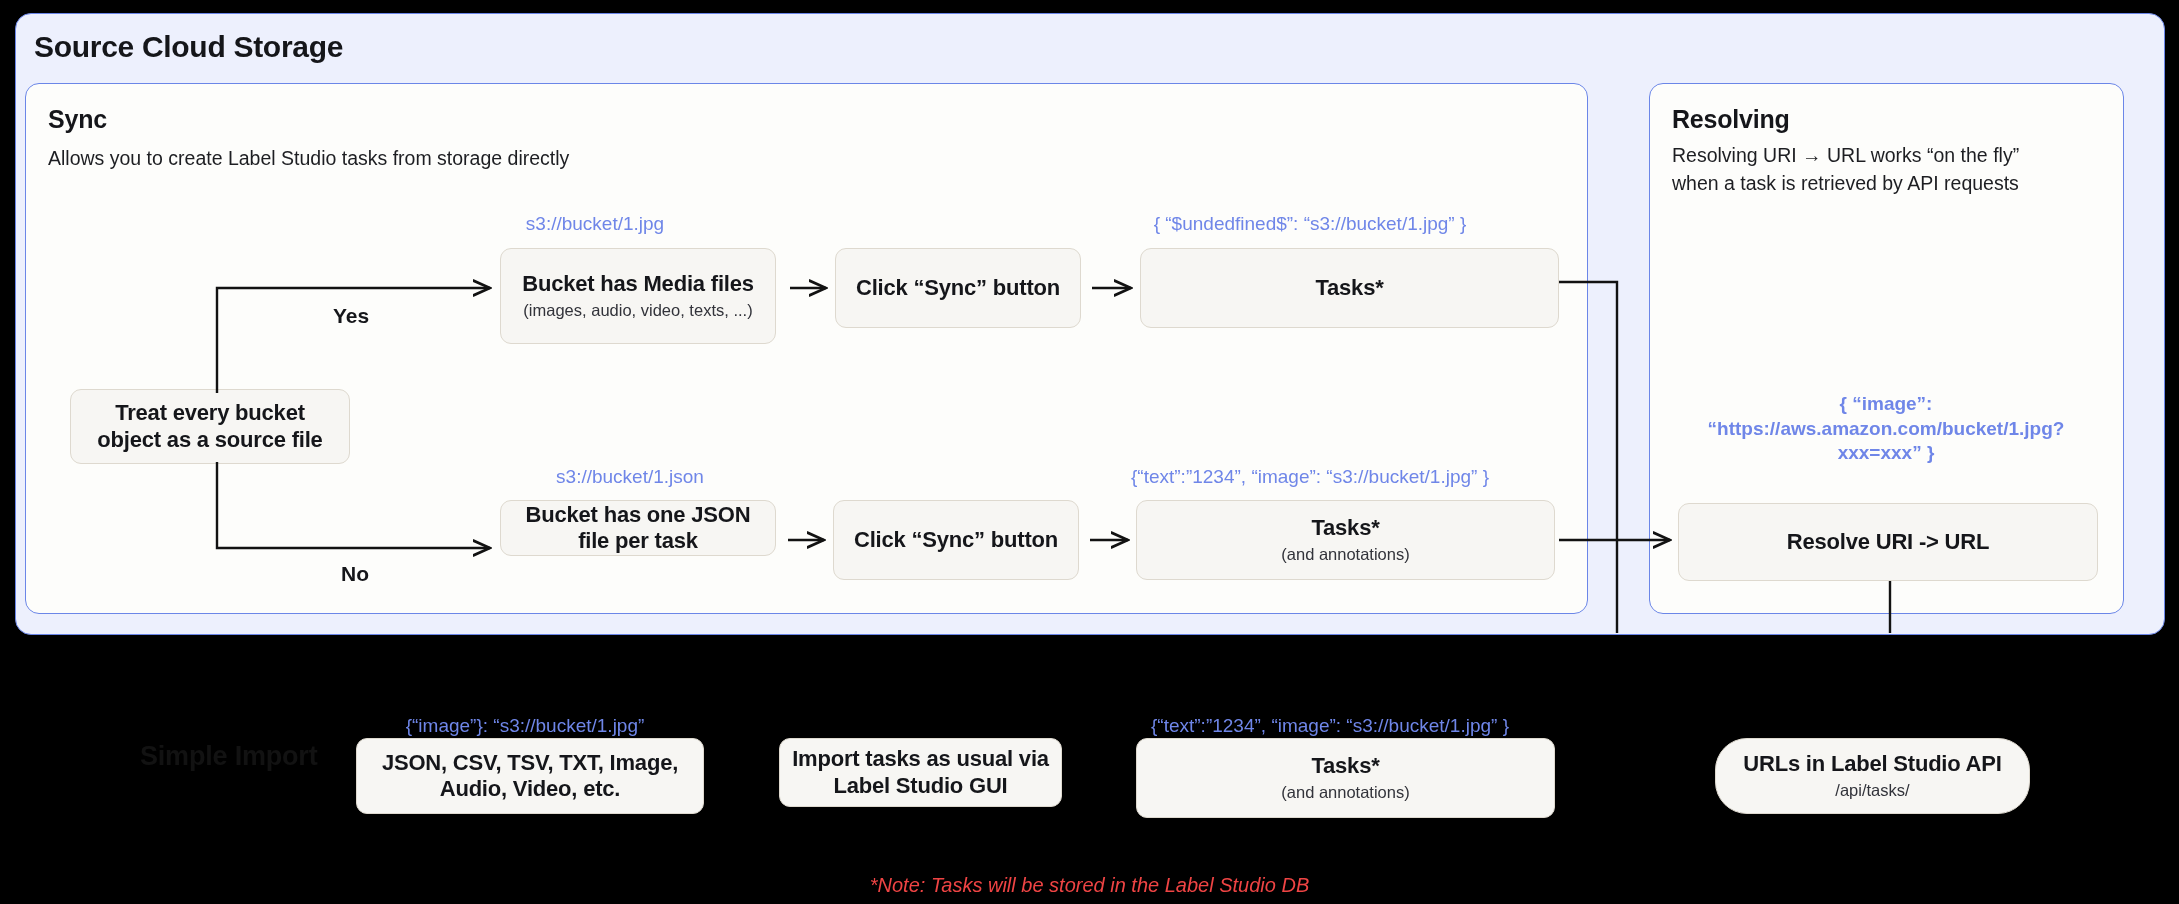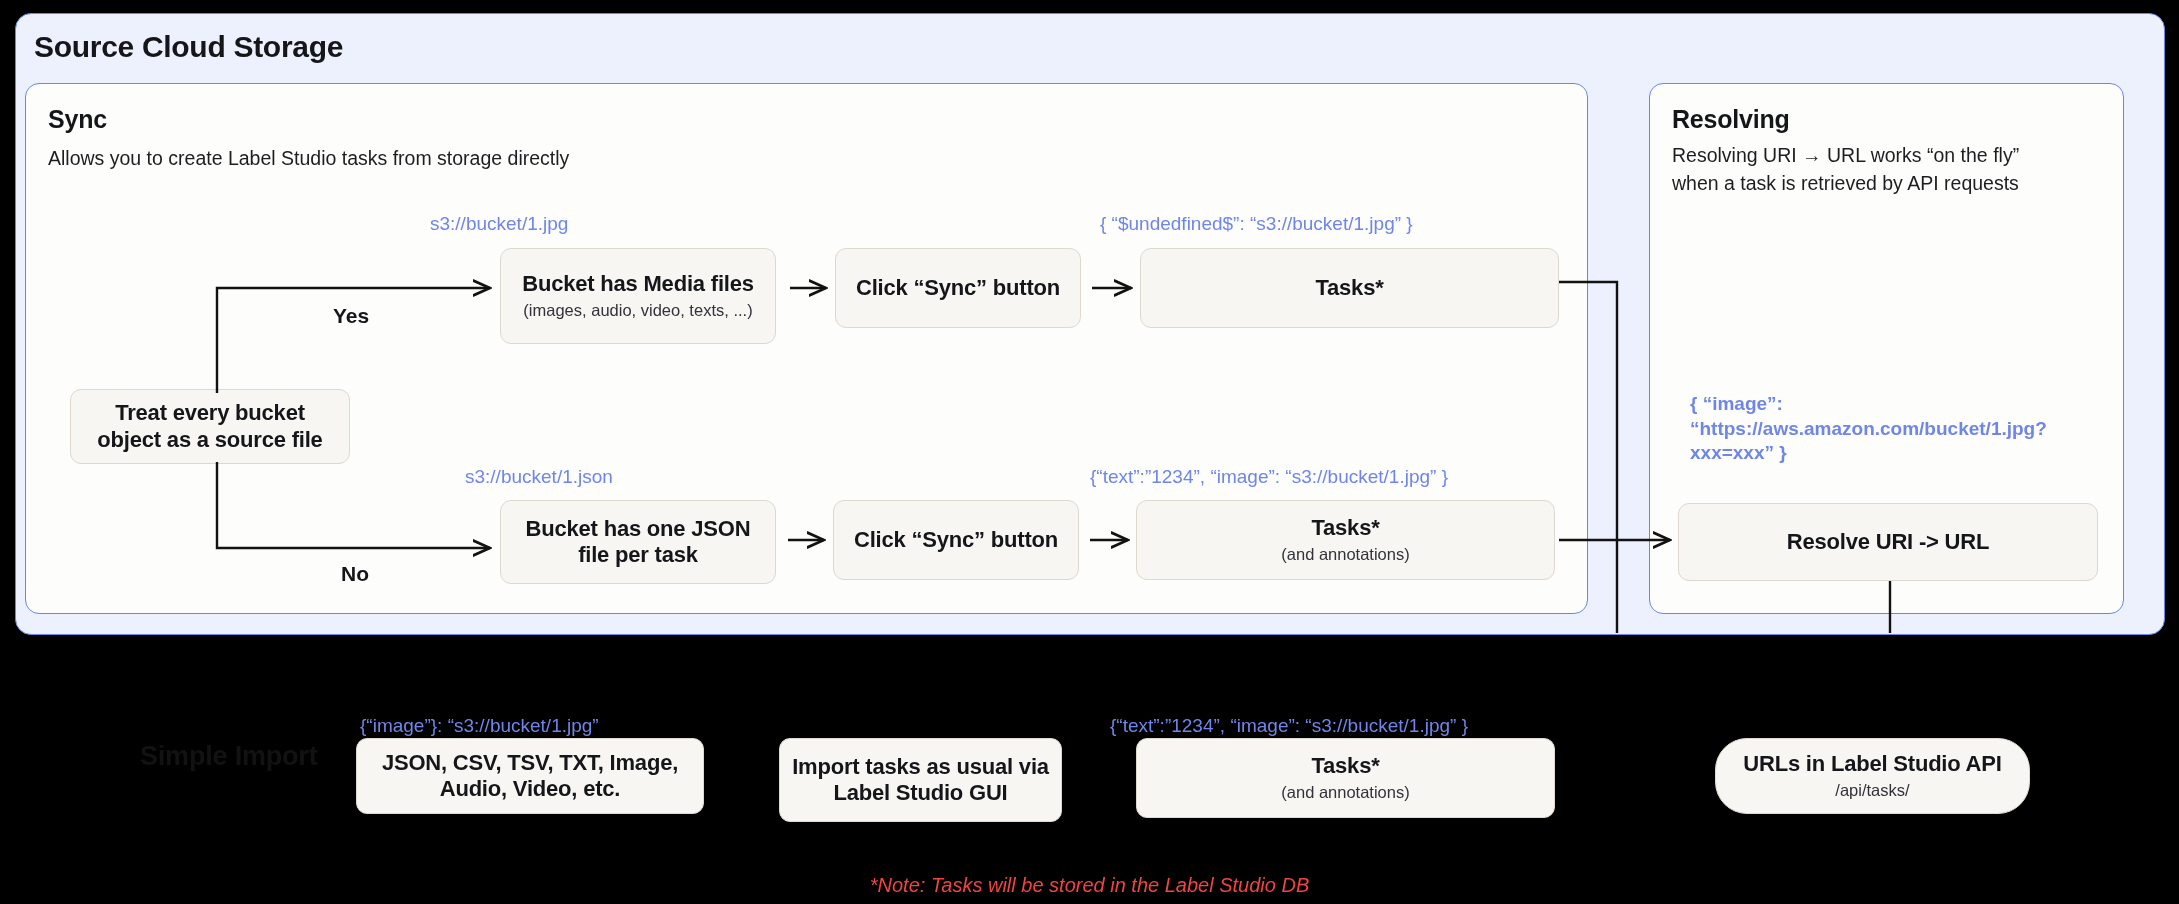--- a/index.html
+++ b/index.html
@@ -33,21 +33,21 @@
   .box{
     background:#f7f6f3;border:1.2px solid #ded9cf;border-radius:11px;
     display:flex;flex-direction:column;align-items:center;justify-content:center;
     text-align:center;padding:6px 10px;
   }
   .box .t1{font-size:22px;font-weight:700;color:#15161a;line-height:1.2;letter-spacing:-.2px;}
   .box .t2{font-size:16.5px;font-weight:400;color:#32333a;line-height:1.25;margin-top:3px;}
 
   
   .json{
-    color:#6f86e8;font-size:19px;line-height:1.3;
+    color:#6f86e8;font-size:19px;text-align:center;line-height:1.3;
     white-space:nowrap;
   }
   .json.wrap{white-space:normal;}
 
   
   .branch-lbl{font-size:21px;font-weight:700;color:#15161a;}
 
   
   #wires{left:0;top:0;width:2179px;height:904px;pointer-events:none;}
 
@@ -83,21 +83,21 @@
 </div>
 <div class="abs box" style="left:835px;top:248px;width:246px;height:80px;">
   <div class="t1">Click “Sync” button</div>
 </div>
 <div class="abs json" style="left:1100px;top:212px;width:420px;">{ “$undedfined$”: “s3://bucket/1.jpg” }</div>
 <div class="abs box" style="left:1140px;top:248px;width:419px;height:80px;">
   <div class="t1">Tasks*</div>
 </div>
 
 <div class="abs json" style="left:465px;top:465px;width:330px;">s3://bucket/1.json</div>
-<div class="abs box" style="left:500px;top:500px;width:276px;height:84px;">
+<div class="abs box" style="left:500px;top:500px;width:276px;height:56px;">
   <div class="t1">Bucket has one JSON file per task</div>
 </div>
 <div class="abs box" style="left:833px;top:500px;width:246px;height:80px;">
   <div class="t1">Click “Sync” button</div>
 </div>
 <div class="abs json" style="left:1090px;top:465px;width:440px;">{“text”:”1234”,  “image”: “s3://bucket/1.jpg” }</div>
 <div class="abs box" style="left:1136px;top:500px;width:419px;height:80px;">
   <div class="t1">Tasks*</div>
   <div class="t2">(and annotations)</div>
 </div>
@@ -110,21 +110,21 @@
   <div class="t1">Resolve URI -&gt; URL</div>
 </div>
 
 <div class="abs dark-label" style="left:140px;top:740px;width:200px;">Simple Import</div>
 
 <div class="abs json" style="left:360px;top:714px;width:330px;">{“image”}: “s3://bucket/1.jpg”</div>
 <div class="abs box" style="left:356px;top:738px;width:348px;height:76px;">
   <div class="t1">JSON, CSV, TSV, TXT, Image, Audio, Video, etc.</div>
 </div>
 
-<div class="abs box" style="left:779px;top:738px;width:283px;height:84px;">
+<div class="abs box" style="left:779px;top:738px;width:283px;height:69px;">
   <div class="t1">Import tasks as usual via Label Studio GUI</div>
 </div>
 
 <div class="abs json" style="left:1110px;top:714px;width:440px;">{“text”:”1234”,  “image”: “s3://bucket/1.jpg” }</div>
 <div class="abs box" style="left:1136px;top:738px;width:419px;height:80px;">
   <div class="t1">Tasks*</div>
   <div class="t2">(and annotations)</div>
 </div>
 
 <div class="abs box" style="left:1715px;top:738px;width:315px;height:76px;border-radius:32px;">

